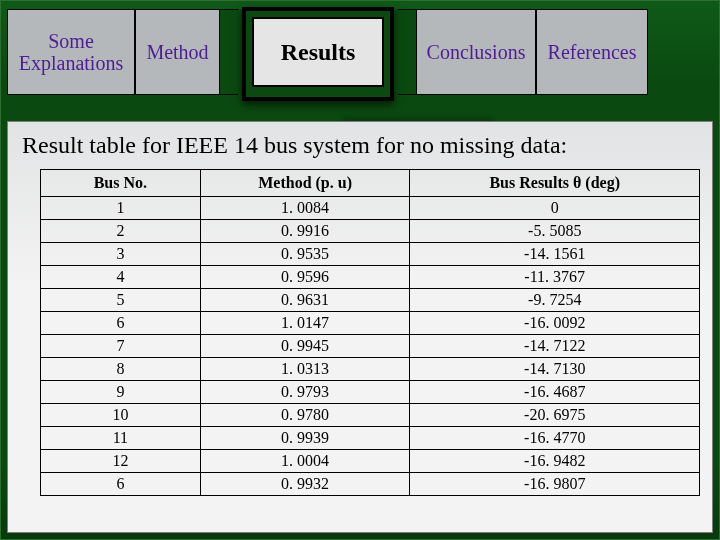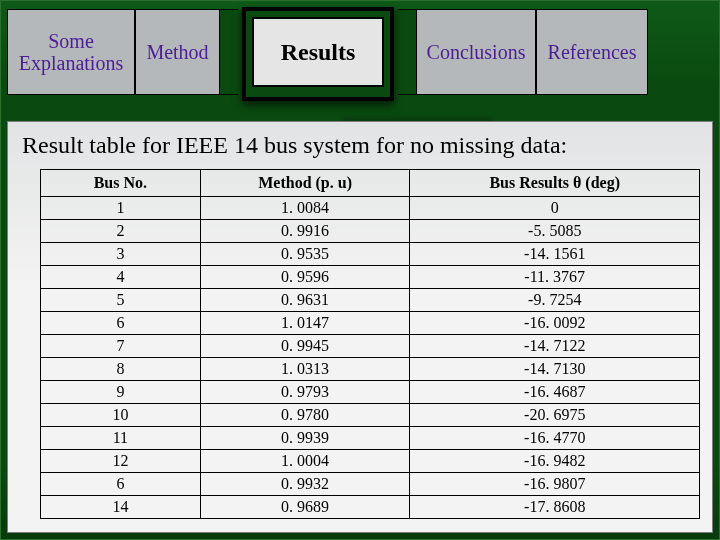--- a/index.html
+++ b/index.html
@@ -237,22 +237,17 @@
           <tr>
             <td>12</td>
             <td>1. 0004</td>
             <td>-16. 9482</td>
           </tr>
           <tr>
             <td>6</td>
             <td>0. 9932</td>
             <td>-16. 9807</td>
           </tr>
-          <tr>
-            <td>14</td>
-            <td>0. 9689</td>
-            <td>-17. 8608</td>
-          </tr>
         </tbody>
     </table>
   </div>
 
 </div>
 
 </body></html>

